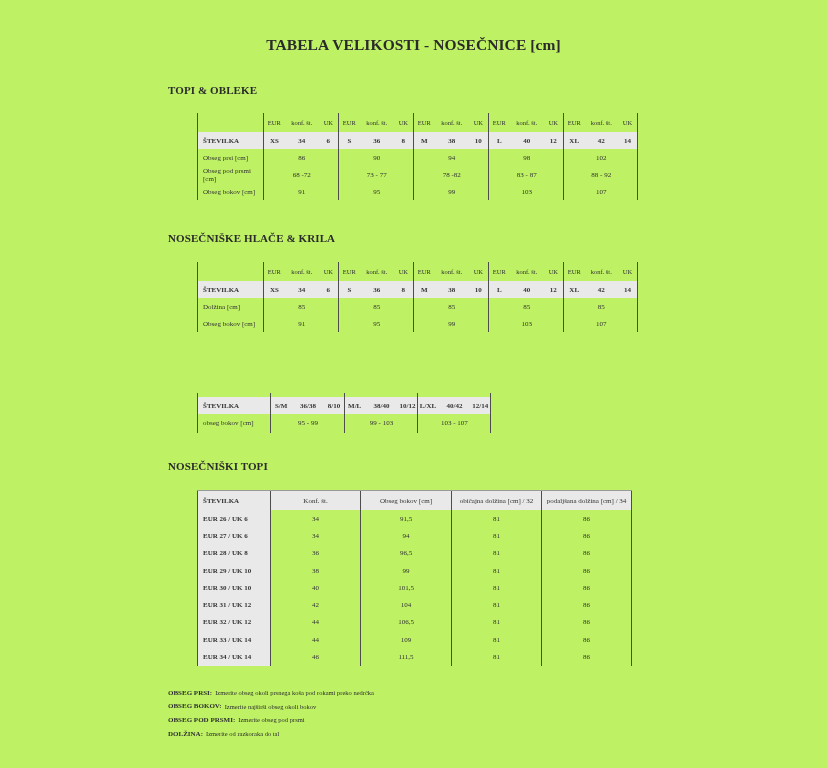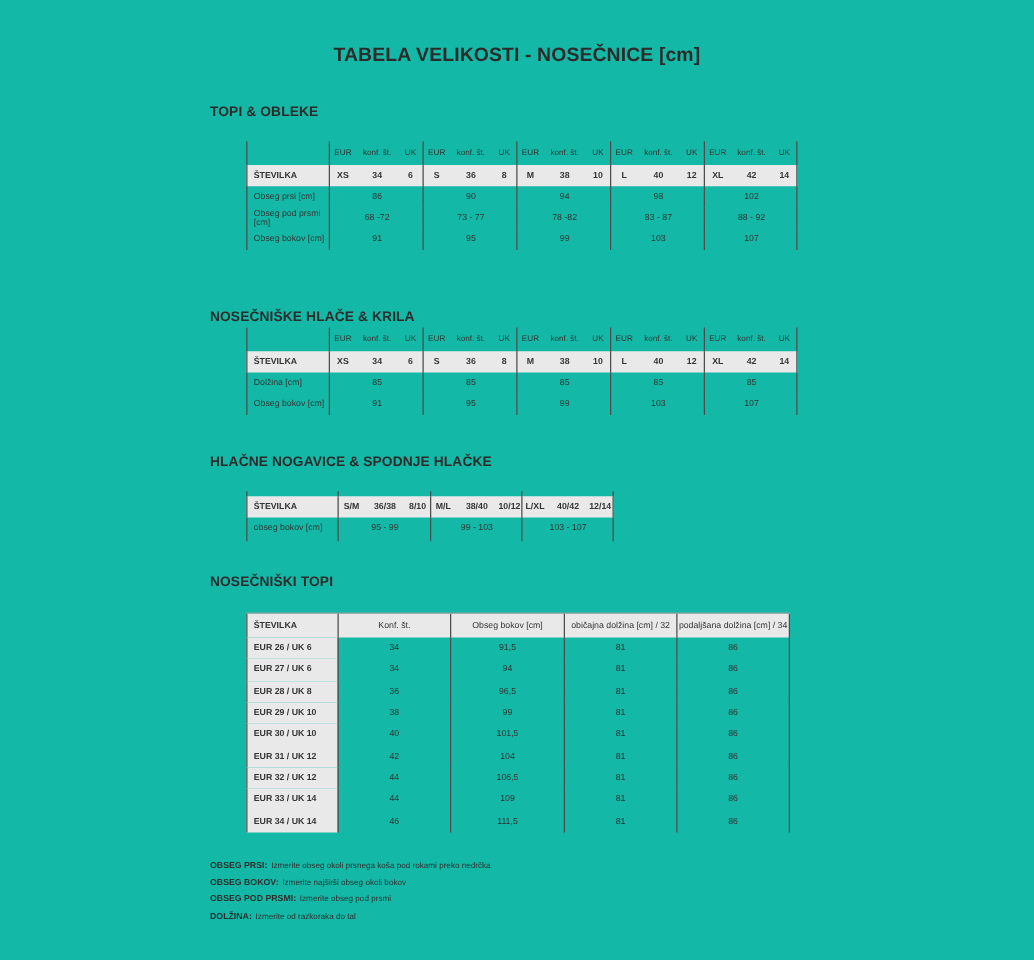--- a/index.html
+++ b/index.html
@@ -2,22 +2,22 @@
 <html><head>
 <meta charset="utf-8">
 <style>
   :root{
     --ln:#4d4d4d;
     --shade:#e9e9e9;
     --txt:#333333;
   }
   html,body{margin:0;padding:0;background:#ffffff;}
   .canvas{
-    position:relative;width:827px;height:768px;background:#14b8a6;
-    font-family:Liberation Sans, sans-serif;color:var(--txt);
+    position:relative;width:827px;height:768px;background:#bef264;
+    font-family:Liberation Serif, serif;color:var(--txt);
     overflow:hidden;
   }
   .page-title{
     position:absolute;top:36px;left:0;width:827px;text-align:center;
     font-size:15.5px;font-weight:bold;letter-spacing:0.1px;color:#2b2b2b;
   }
   .sec-title{
     position:absolute;left:168px;font-size:11px;font-weight:bold;color:#2b2b2b;
     letter-spacing:0.1px;
   }
@@ -222,21 +222,21 @@
           <span class="s3"></span>
         </div>
       <div class="g gl">
           <span class="s1"></span>
           <span class="s2">107</span>
           <span class="s3"></span>
         </div>
     </div>
   </div>
 
-  <div class="sec-title" style="top:232px;margin-top:16px;">NOSEČNIŠKE HLAČE &amp; KRILA</div>
+  <div class="sec-title" style="top:232px;">NOSEČNIŠKE HLAČE &amp; KRILA</div>
 
   <div class="sizetbl" style="top:262px;">
     <div class="row hdr">
       <div class="lc"></div>
       <div class="g">
           <span class="s1">EUR</span>
           <span class="s2">konf. št.</span>
           <span class="s3">UK</span>
         </div>
       <div class="g">
@@ -339,21 +339,20 @@
           <span class="s3"></span>
         </div>
       <div class="g gl">
           <span class="s1"></span>
           <span class="s2">107</span>
           <span class="s3"></span>
         </div>
     </div>
   </div>
 
-  <div class="sec-title" style="top:364px;">HLAČNE NOGAVICE &amp; SPODNJE HLAČKE</div>
 
   <div class="tightstbl">
     <div class="row sp4">
       <div class="lc"></div>
         <div class="g"></div>
         <div class="g"></div>
         <div class="g gl"></div>
     </div>
     <div class="row r17 shade b">
       <div class="lc">ŠTEVILKA</div>

